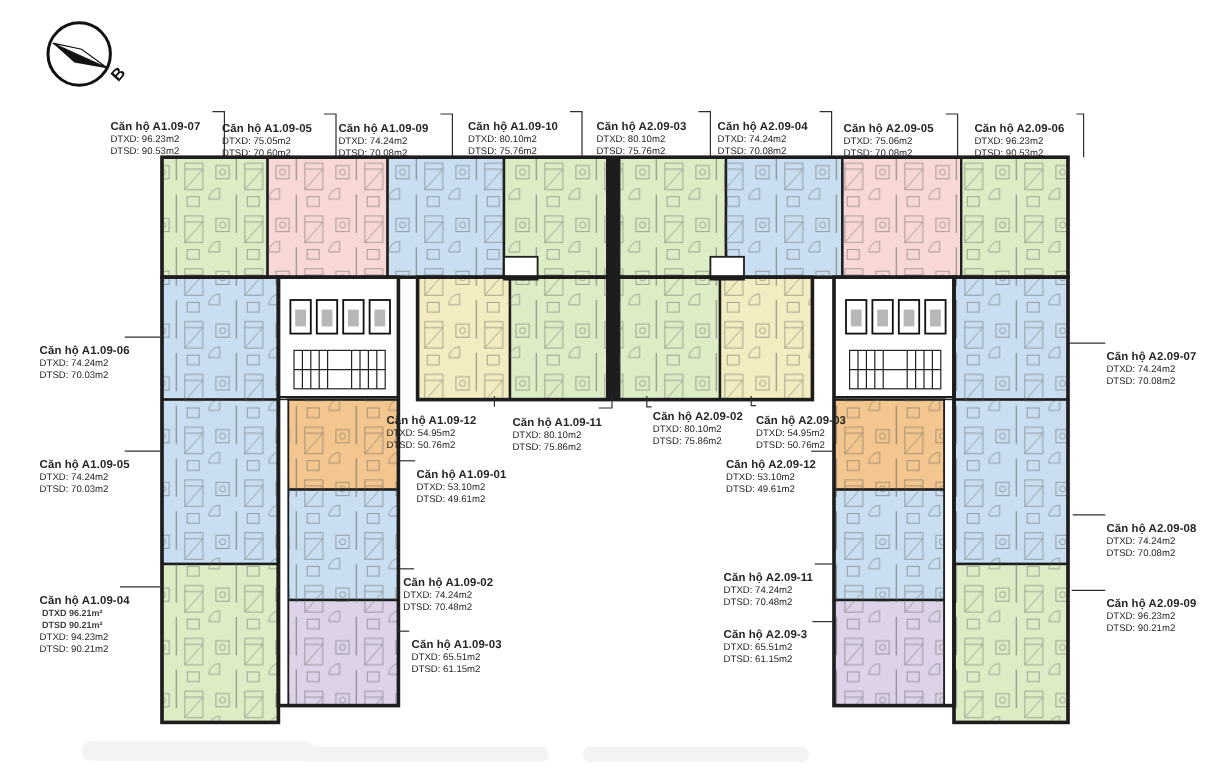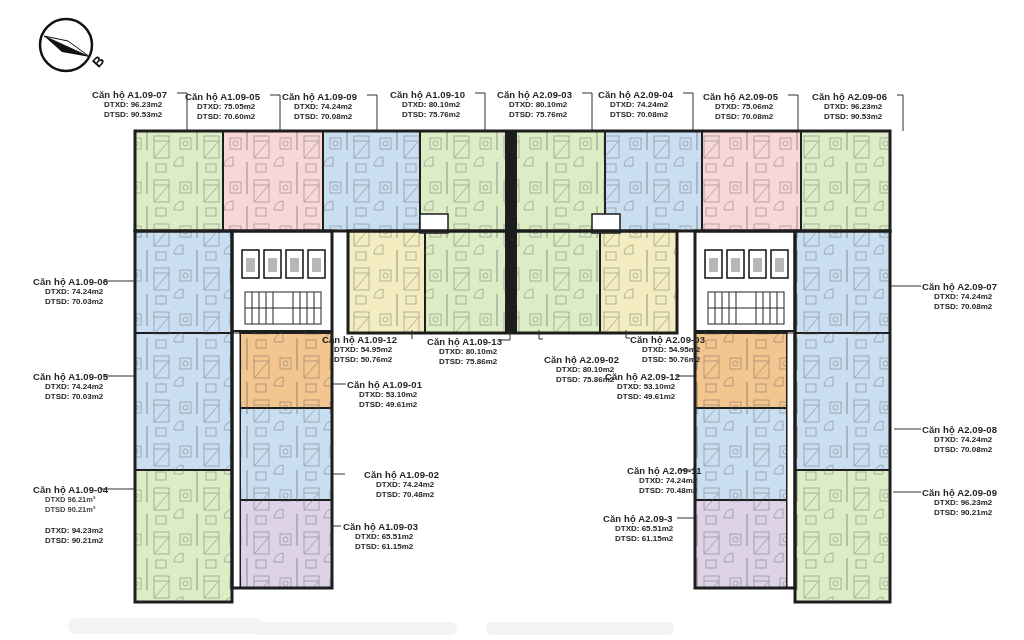--- a/index.html
+++ b/index.html
@@ -1,23 +1,23 @@
 <!DOCTYPE html>
 <html><head>
 <meta charset="utf-8">
 <title>Floor Plan</title>
 <style>
   html,body{margin:0;padding:0;background:#ffffff;}
   #stage{position:relative;width:1024px;height:640px;background:#ffffff;overflow:hidden;
          font-family:"Liberation Sans","DejaVu Sans",sans-serif;}
   svg{position:absolute;left:0;top:0;}
   .lbl{position:absolute;color:#252525;white-space:nowrap;z-index:5;}
-  .lbl-name{font-size:9.5px;font-weight:700;letter-spacing:.1px;line-height:11px;}
-  .lbl-line{font-size:8px;font-weight:700;line-height:10px;margin-left:12px;}
-  .lbl-ghost{font-size:7.5px;font-weight:700;line-height:9.5px;margin-left:12px;opacity:.88;}
+  .lbl-name{font-size:9.5px;font-weight:700;letter-spacing:.1px;line-height:11px;margin-top:11px;}
+  .lbl-line{font-size:8px;font-weight:400;line-height:10px;margin-left:0;}
+  .lbl-ghost{font-size:7.5px;font-weight:700;line-height:9.5px;margin-left:2px;opacity:.88;}
 </style>
 </head>
 <body>
 
 <div id="stage">
 
   <svg width="1024" height="640" viewBox="0 0 1024 640">
     <defs>
       <pattern id="furn" width="50" height="44" patternUnits="userSpaceOnUse">
         <g stroke="#555555" stroke-width="0.8" fill="none" opacity="0.5">
@@ -245,55 +245,55 @@
     <div class="lbl-line">DTXD: 96.23m2</div>
     <div class="lbl-line">DTSD: 90.21m2</div>
   </div>
 
   <div class="lbl" style="left:322px;top:334px">
     <div class="lbl-name">Căn hộ A1.09-12</div>
     <div class="lbl-line">DTXD: 54.95m2</div>
     <div class="lbl-line">DTSD: 50.76m2</div>
   </div>
   <div class="lbl" style="left:427px;top:336px">
-    <div class="lbl-name">Căn hộ A1.09-13</div>
+    <div class="lbl-name">Căn hộ A1.09-11</div>
     <div class="lbl-line">DTXD: 80.10m2</div>
     <div class="lbl-line">DTSD: 75.86m2</div>
   </div>
-  <div class="lbl" style="left:544px;top:354px">
+  <div class="lbl" style="left:544px;top:331px">
     <div class="lbl-name">Căn hộ A2.09-02</div>
     <div class="lbl-line">DTXD: 80.10m2</div>
     <div class="lbl-line">DTSD: 75.86m2</div>
   </div>
   <div class="lbl" style="left:630px;top:334px">
     <div class="lbl-name">Căn hộ A2.09-03</div>
     <div class="lbl-line">DTXD: 54.95m2</div>
     <div class="lbl-line">DTSD: 50.76m2</div>
   </div>
   <div class="lbl" style="left:605px;top:371px">
     <div class="lbl-name">Căn hộ A2.09-12</div>
     <div class="lbl-line">DTXD: 53.10m2</div>
     <div class="lbl-line">DTSD: 49.61m2</div>
   </div>
   <div class="lbl" style="left:347px;top:379px">
     <div class="lbl-name">Căn hộ A1.09-01</div>
     <div class="lbl-line">DTXD: 53.10m2</div>
     <div class="lbl-line">DTSD: 49.61m2</div>
   </div>
-  <div class="lbl" style="left:364px;top:469px">
+  <div class="lbl" style="left:336px;top:469px">
     <div class="lbl-name">Căn hộ A1.09-02</div>
     <div class="lbl-line">DTXD: 74.24m2</div>
     <div class="lbl-line">DTSD: 70.48m2</div>
   </div>
   <div class="lbl" style="left:343px;top:521px">
     <div class="lbl-name">Căn hộ A1.09-03</div>
     <div class="lbl-line">DTXD: 65.51m2</div>
     <div class="lbl-line">DTSD: 61.15m2</div>
   </div>
-  <div class="lbl" style="left:627px;top:465px">
+  <div class="lbl" style="left:603px;top:465px">
     <div class="lbl-name">Căn hộ A2.09-11</div>
     <div class="lbl-line">DTXD: 74.24m2</div>
     <div class="lbl-line">DTSD: 70.48m2</div>
   </div>
   <div class="lbl" style="left:603px;top:513px">
     <div class="lbl-name">Căn hộ A2.09-3</div>
     <div class="lbl-line">DTXD: 65.51m2</div>
     <div class="lbl-line">DTSD: 61.15m2</div>
   </div>
 

